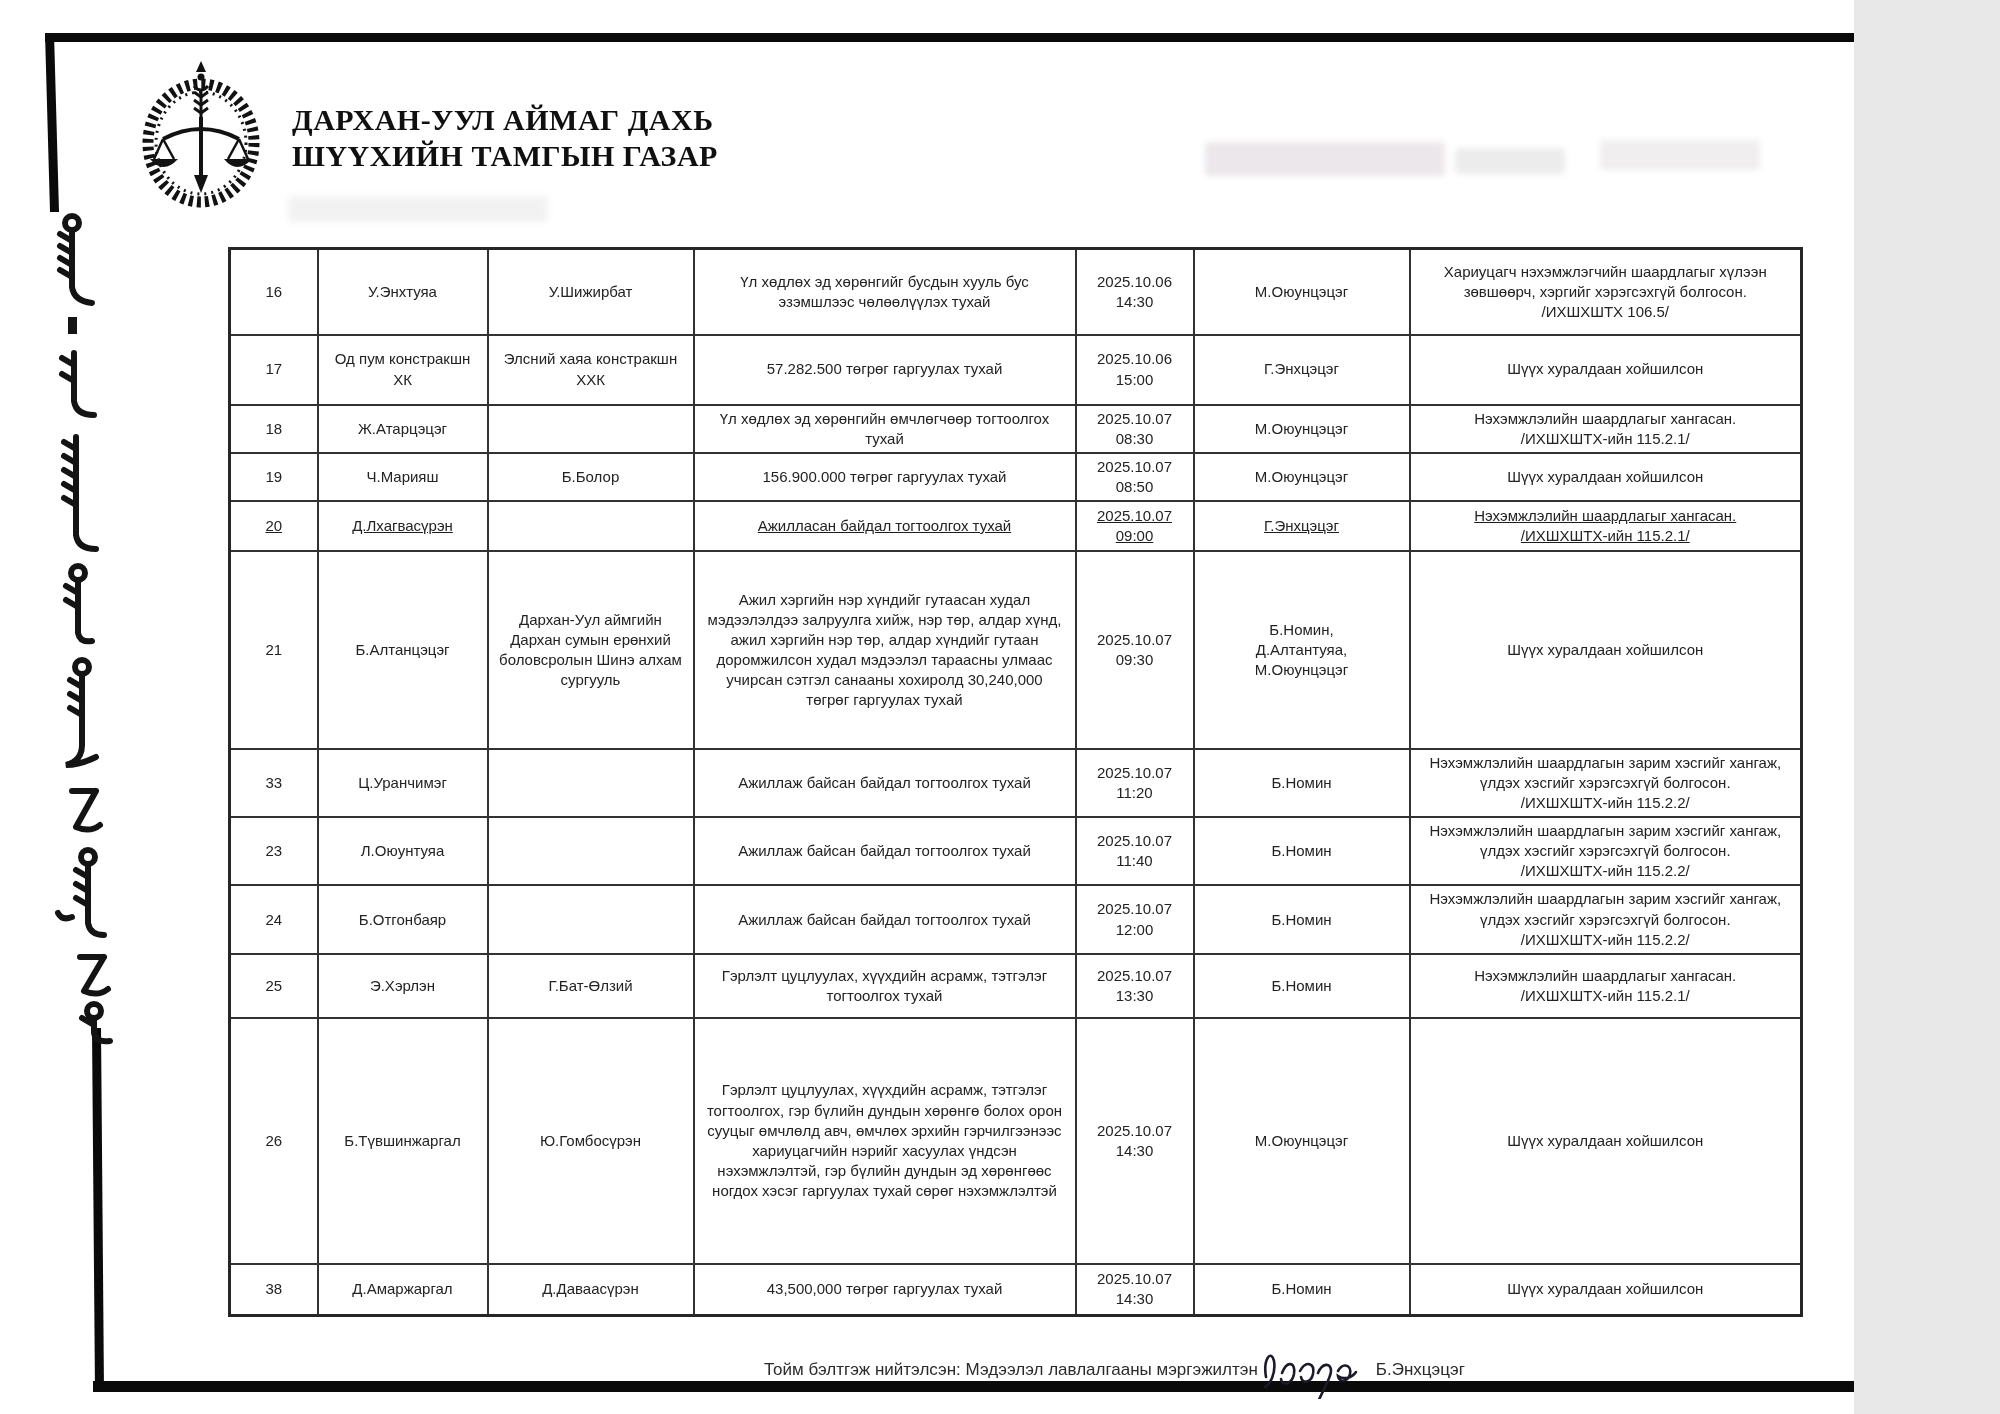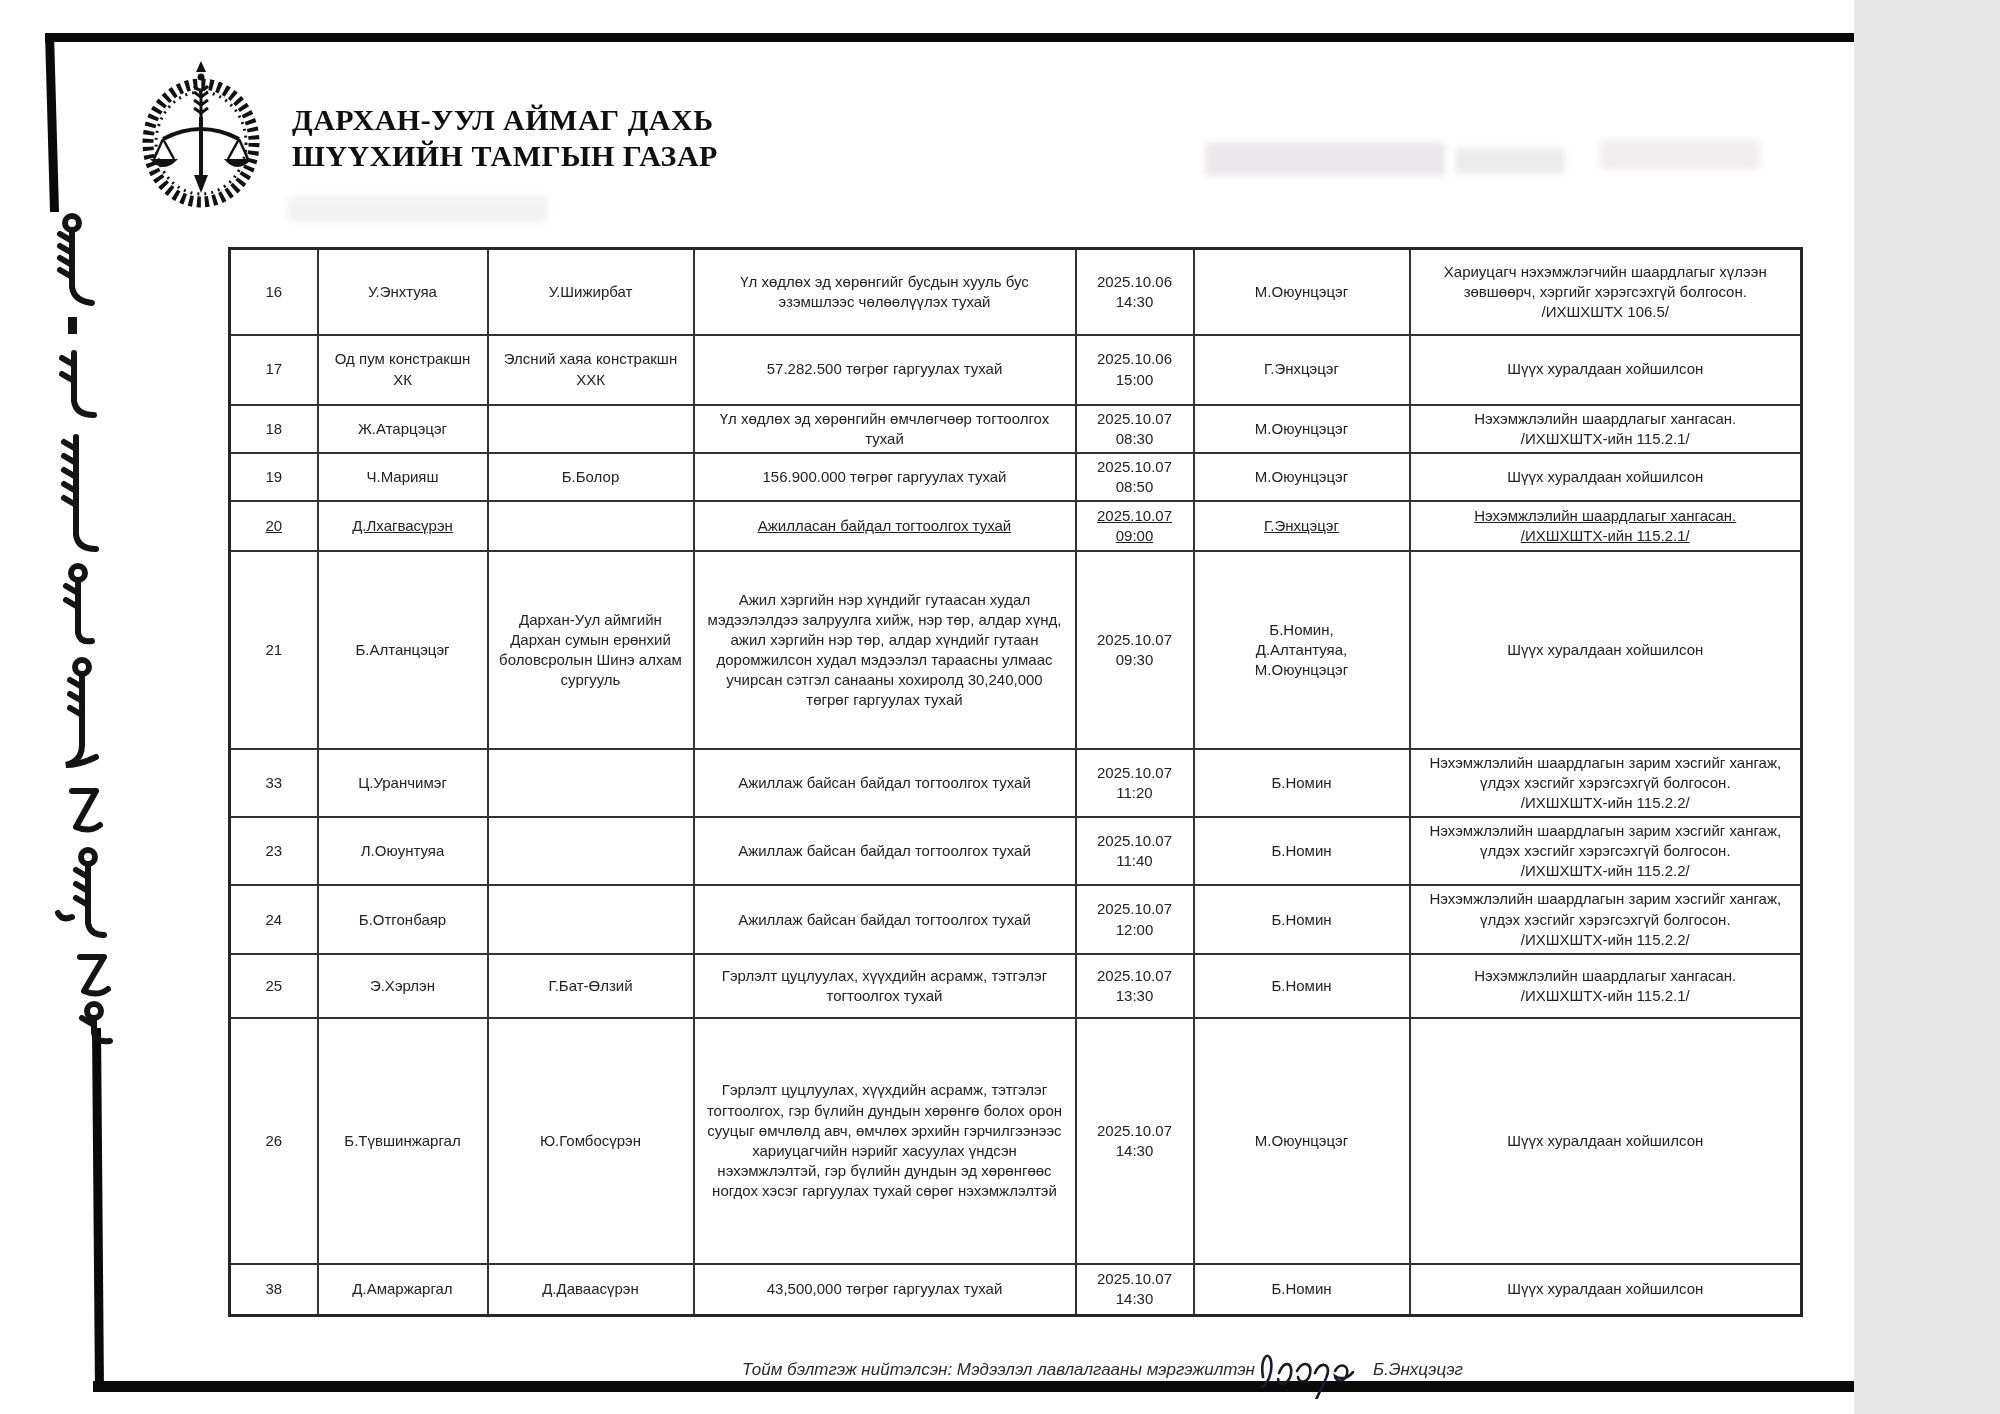--- a/index.html
+++ b/index.html
@@ -37,22 +37,22 @@
   table.doc{border:3px solid #262626;}
   td.c-num{padding-left:4px;padding-right:4px;}
   td.c-date{font-size:15.5px;white-space:pre-line;border-left-color:#46335a;}
   td.c-judge{white-space:pre-line;border-left-color:#2f4a3a;}
   td.c-result{white-space:pre-line;border-left-color:#3a3350;}
   td.c-plaintiff{border-left-color:#4a4434;}
   td.c-defendant{border-left-color:#35424e;}
   td.c-case{border-left-color:#432f46;}
 
   .footer{
-    position:absolute;left:742px;top:1338px;width:840px;height:64px;
-    display:flex;align-items:center;font-style:italic;
+    position:absolute;left:764px;top:1338px;width:840px;height:64px;
+    display:flex;align-items:center;
   }
   .footer .label{font-size:17px;color:#2a2a2a;white-space:nowrap;}
   .footer .name{font-size:17px;color:#2a2a2a;white-space:nowrap;}
 </style>
 </head>
 <body>
 
 <div class="page">
 
   <svg class="frame-svg" width="2000" height="1414">

